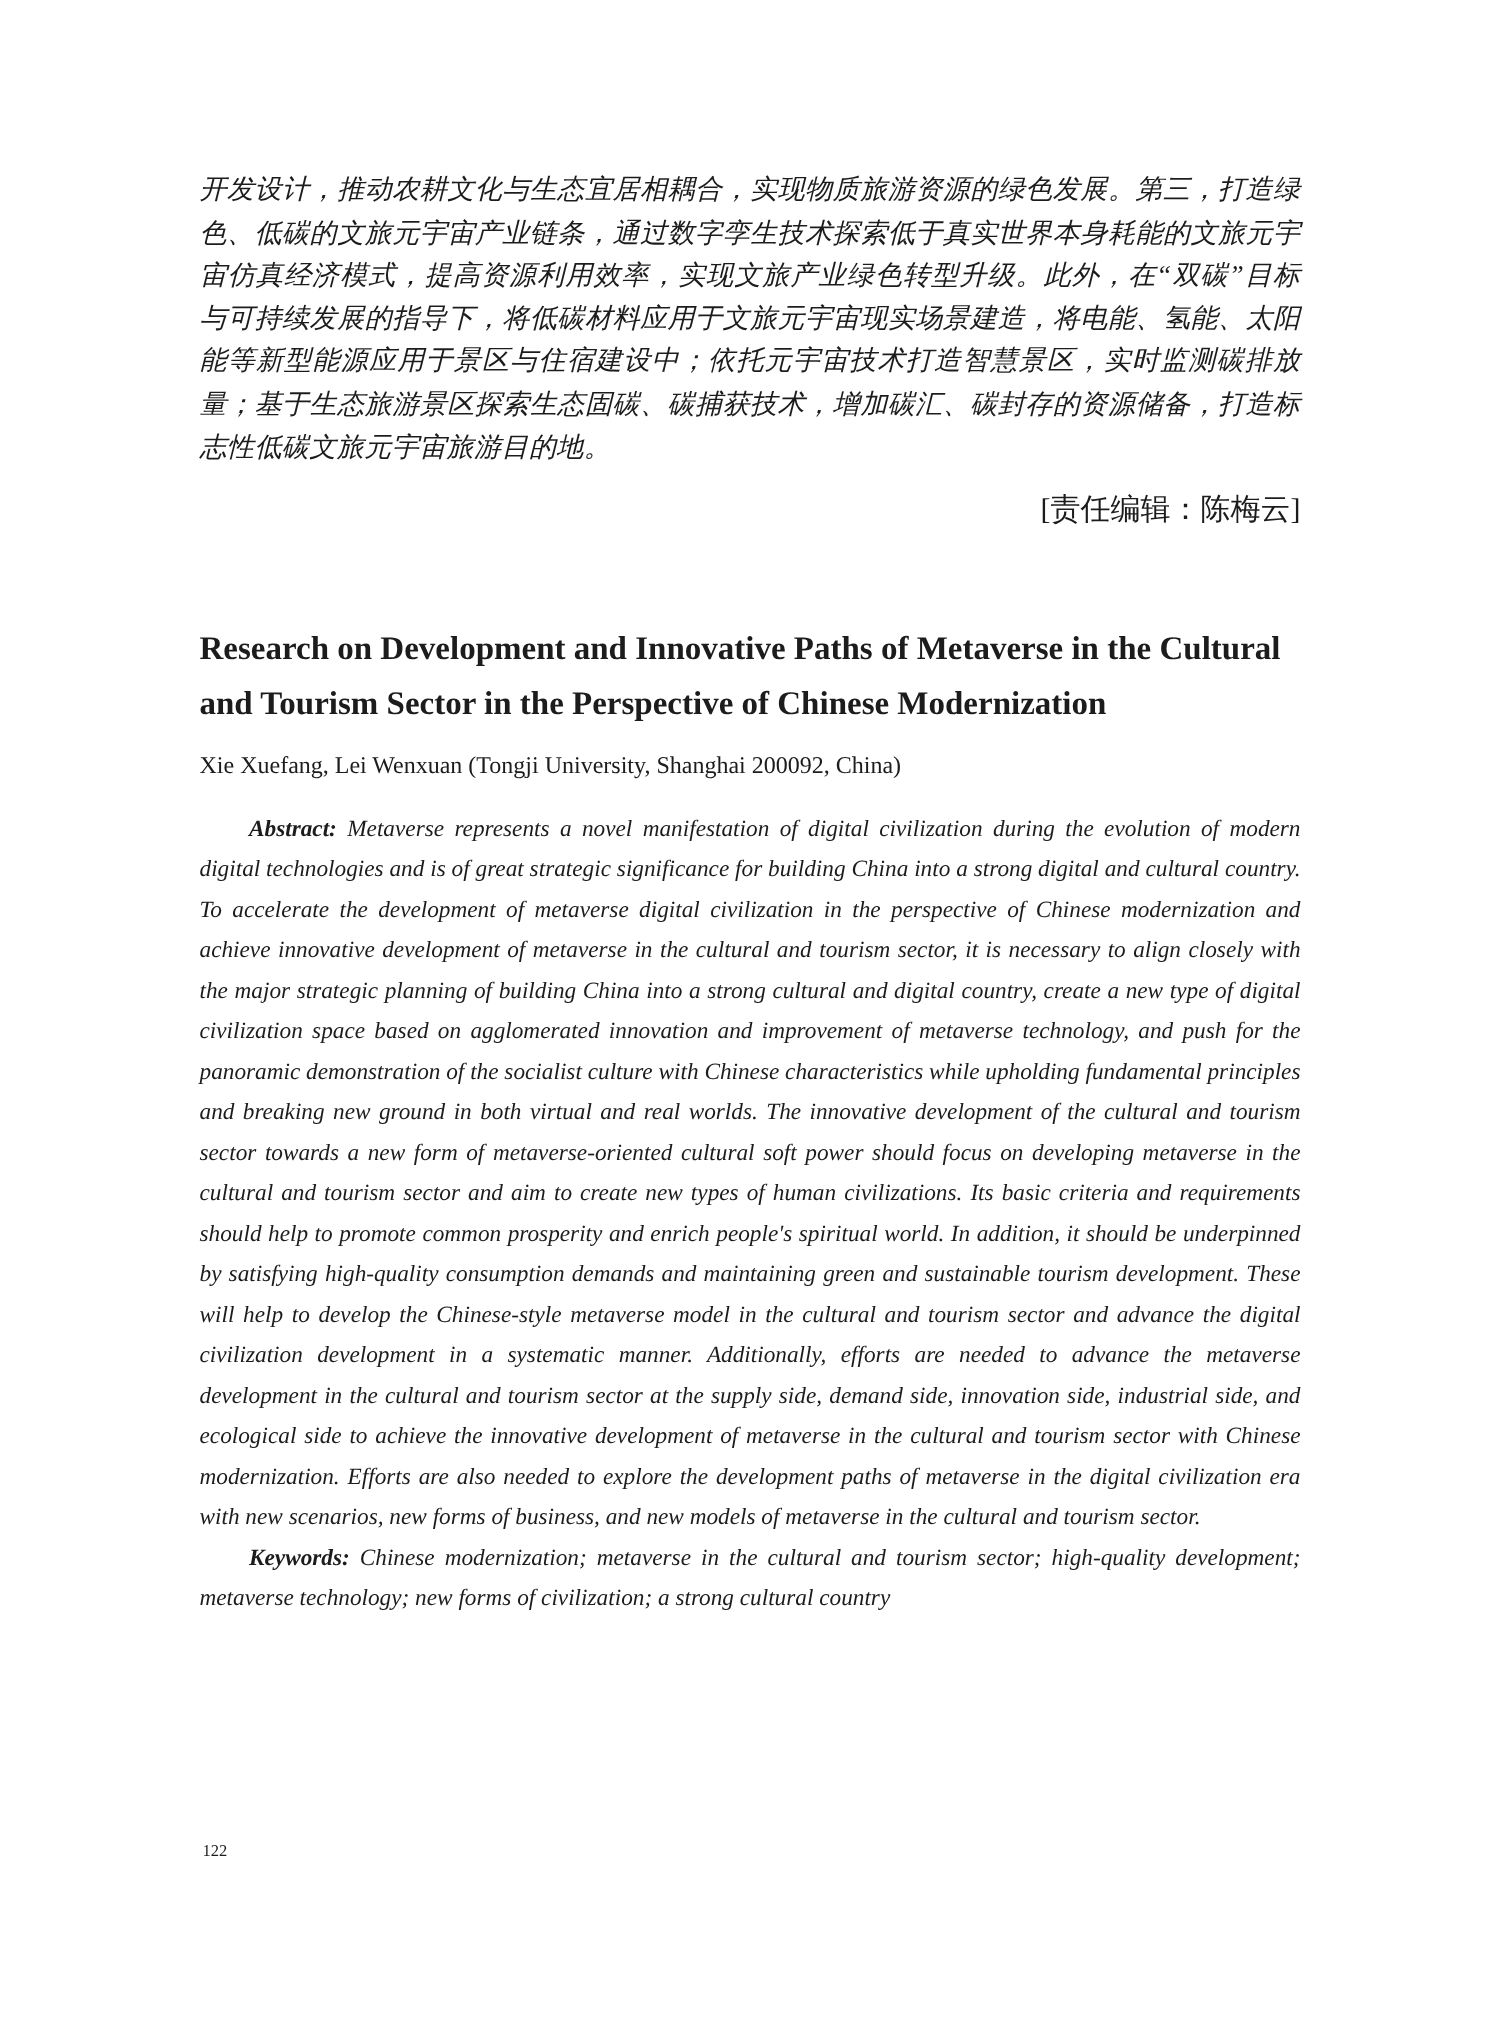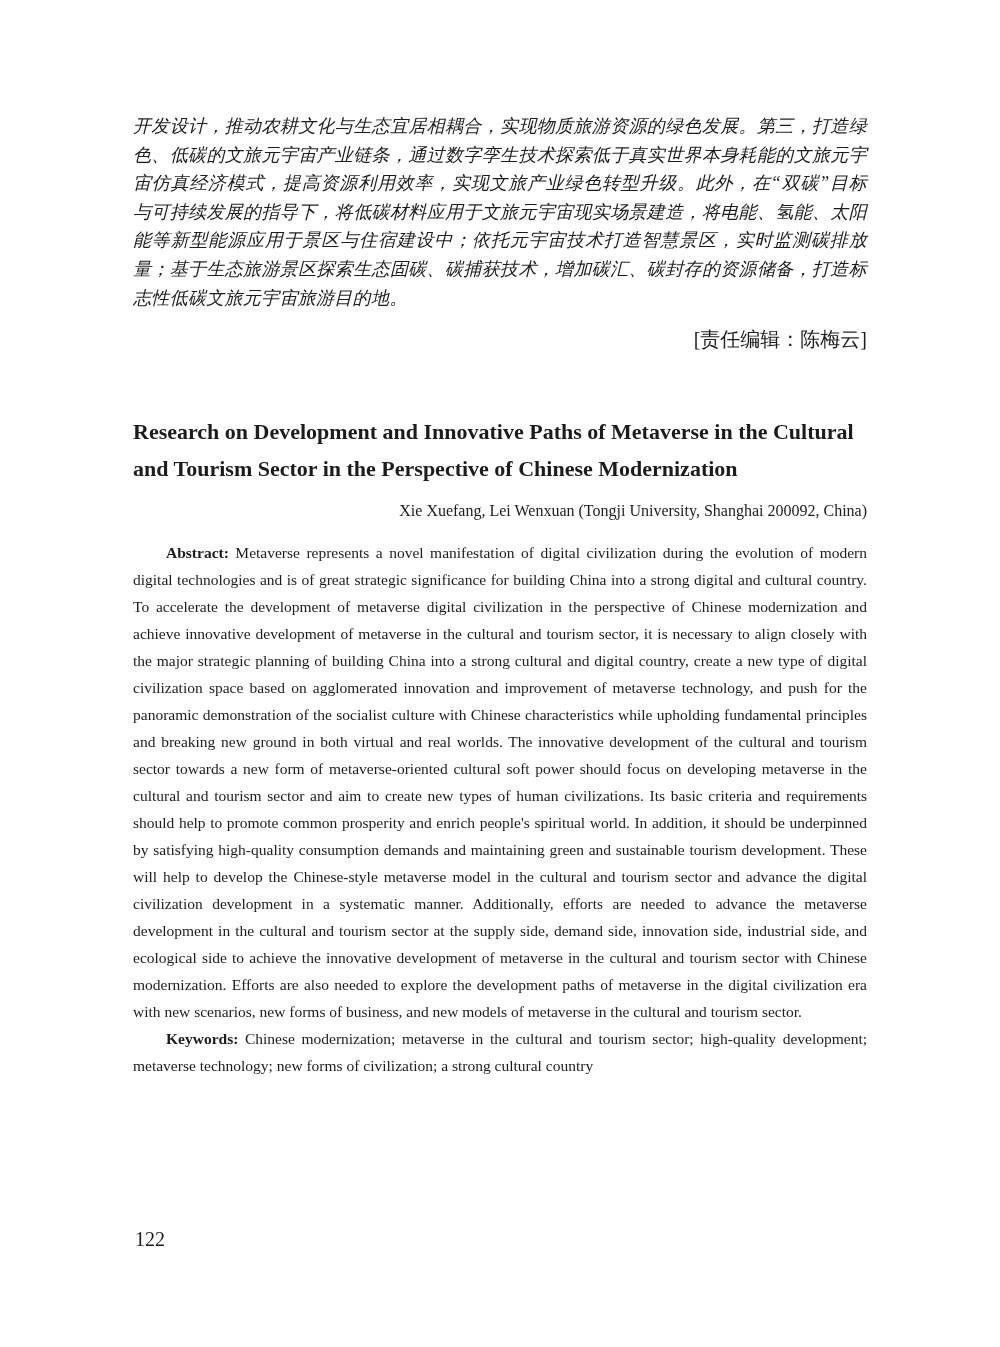--- a/index.html
+++ b/index.html
@@ -36,40 +36,41 @@
     margin: 60px auto 0 auto;
     width: 100%;
     font-size: 22px;
     font-weight: bold;
     line-height: 37px;
     text-align: left;
   }
   .authors-line {
     margin: 15px 0 0 0;
     font-size: 16px;
-    text-align: right;
+    text-align: left;
   }
   .abstract-paragraph, .keywords-paragraph {
     margin: 19px 0 0 0;
     font-size: 15.5px;
     line-height: 27px;
     text-align: justify;
     text-indent: 33px;
+    font-style: italic;
   }
   .keywords-paragraph {
     margin-top: 0;
   }
   .abstract-paragraph b, .keywords-paragraph b {
     font-weight: bold;
   }
   .page-number {
     position: absolute;
     left: 135px;
     top: 1228px;
-    font-size: 20px;
+    font-size: 11px;
   }
 </style>
 </head>
 <body>
 
 <div class="page">
 
   <p class="cn-paragraph">开发设计，推动农耕文化与生态宜居相耦合，实现物质旅游资源的绿色发展。第三，打造绿色、低碳的文旅元宇宙产业链条，通过数字孪生技术探索低于真实世界本身耗能的文旅元宇宙仿真经济模式，提高资源利用效率，实现文旅产业绿色转型升级。此外，在“双碳”目标与可持续发展的指导下，将低碳材料应用于文旅元宇宙现实场景建造，将电能、氢能、太阳能等新型能源应用于景区与住宿建设中；依托元宇宙技术打造智慧景区，实时监测碳排放量；基于生态旅游景区探索生态固碳、碳捕获技术，增加碳汇、碳封存的资源储备，打造标志性低碳文旅元宇宙旅游目的地。</p>
 
   <p class="editor-credit">[责任编辑：陈梅云]</p>

